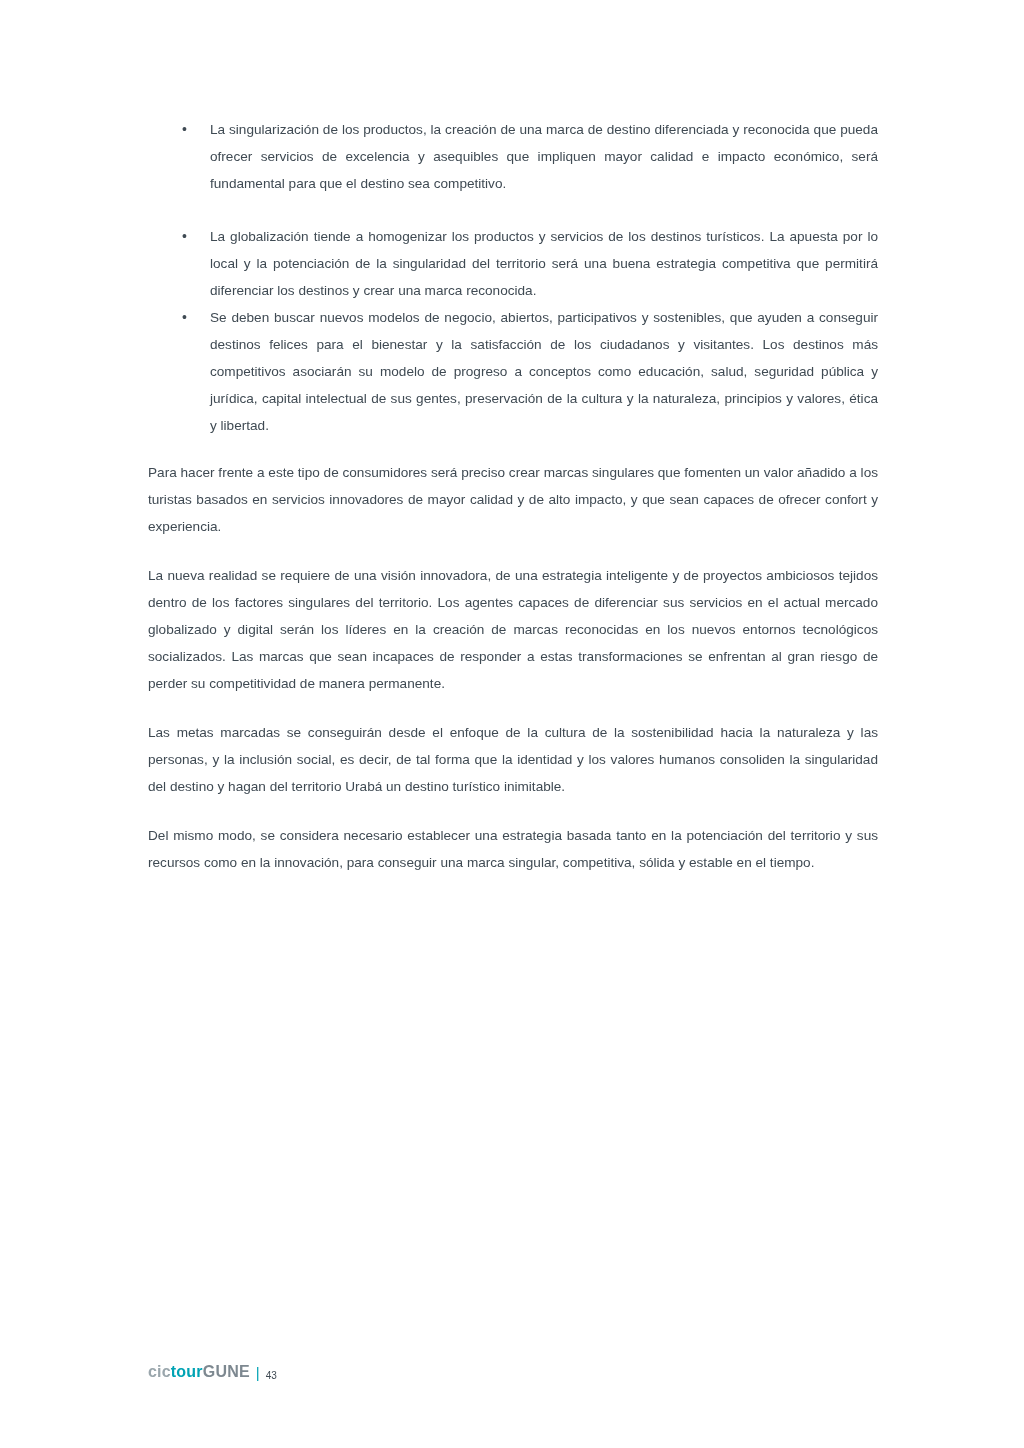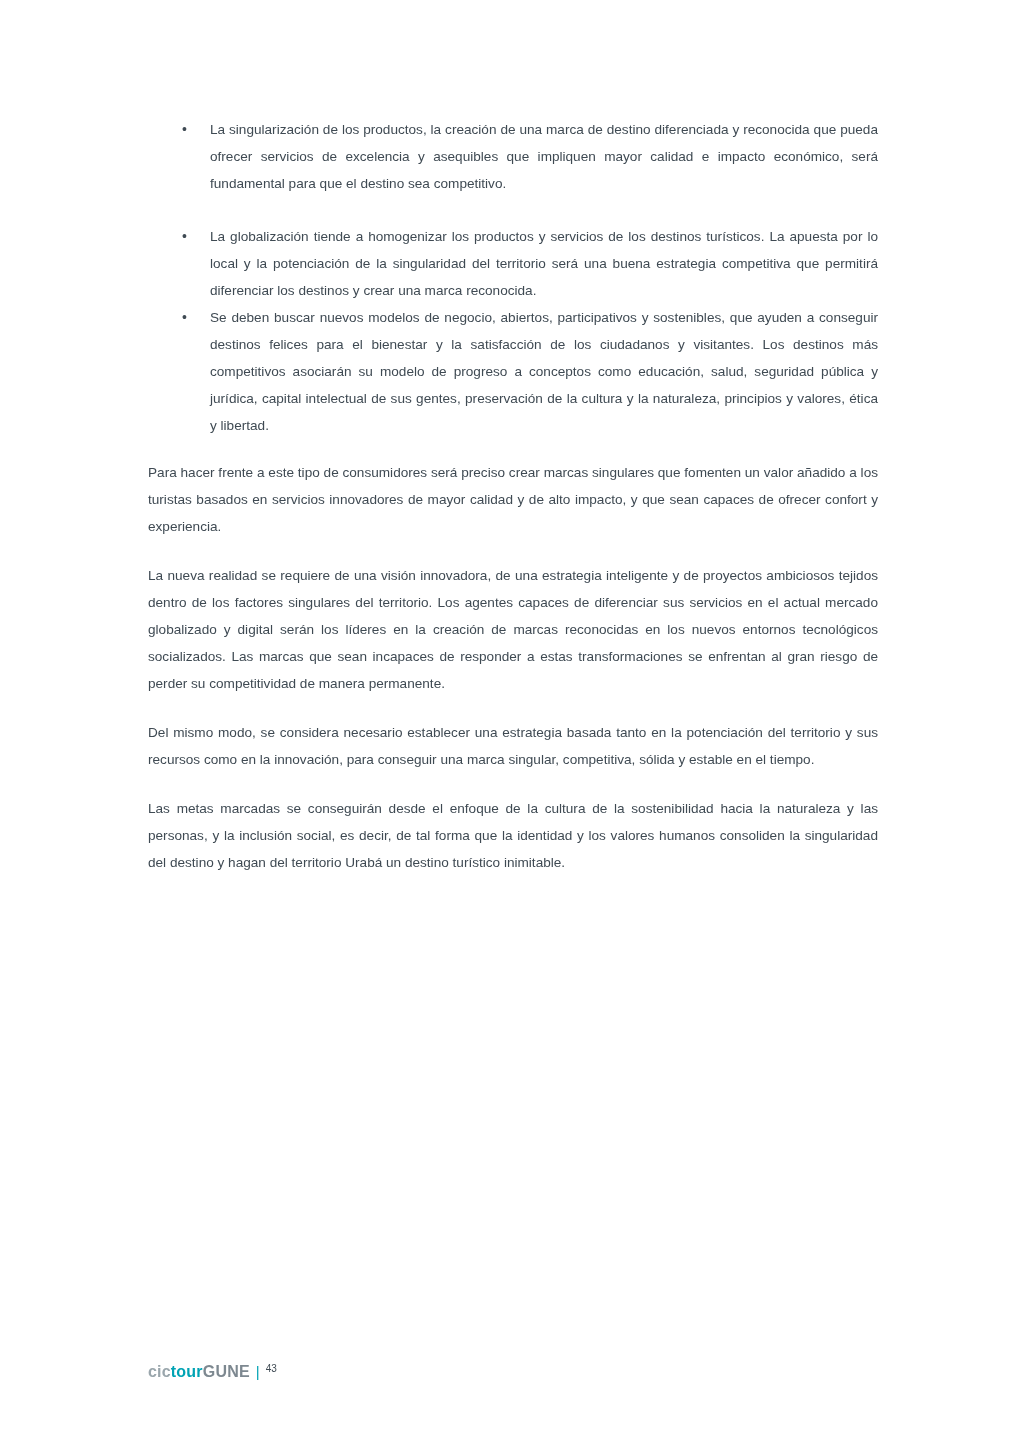--- a/index.html
+++ b/index.html
@@ -54,21 +54,21 @@
   }
   .content p {
     margin: 4px 0 22px 0;
     text-align: justify;
   }
   .footer {
     position: absolute;
     left: 148px;
     top: 1363px;
     display: flex;
-    align-items: flex-start;
+    align-items: flex-end;
     gap: 6px;
   }
   .logo {
     font-weight: bold;
     font-size: 16px;
     letter-spacing: 0.2px;
   }
   .logo .logo-cic { color: #9aa6ac; }
   .logo .logo-tour { color: #00a3b4; }
   .logo .logo-gune { color: #7d8а90; }
@@ -99,22 +99,22 @@
         <span>La globalización tiende a homogenizar los productos y servicios de los destinos turísticos. La apuesta por lo local y la potenciación de la singularidad del territorio será una buena estrategia competitiva que permitirá diferenciar los destinos y crear una marca reconocida.</span>
       </li>
       <li>
         <span class="bullet-marker">•</span>
         <span>Se deben buscar nuevos modelos de negocio, abiertos, participativos y sostenibles, que ayuden a conseguir destinos felices para el bienestar y la satisfacción de los ciudadanos y visitantes. Los destinos más competitivos asociarán su modelo de progreso a conceptos como educación, salud, seguridad pública y jurídica, capital intelectual de sus gentes, preservación de la cultura y la naturaleza, principios y valores, ética y libertad.</span>
       </li>
     </ul>
 
     <p>Para hacer frente a este tipo de consumidores será preciso crear marcas singulares que fomenten un valor añadido a los turistas basados en servicios innovadores de mayor calidad y de alto impacto, y que sean capaces de ofrecer confort y experiencia.</p>
     <p>La nueva realidad se requiere de una visión innovadora, de una estrategia inteligente y de proyectos ambiciosos tejidos dentro de los factores singulares del territorio. Los agentes capaces de diferenciar sus servicios en el actual mercado globalizado y digital serán los líderes en la creación de marcas reconocidas en los nuevos entornos tecnológicos socializados. Las marcas que sean incapaces de responder a estas transformaciones se enfrentan al gran riesgo de perder su competitividad de manera permanente.</p>
+    <p>Las metas marcadas se conseguirán desde el enfoque de la cultura de la sostenibilidad hacia la naturaleza y las personas, y la inclusión social, es decir, de tal forma que la identidad y los valores humanos consoliden la singularidad del destino y hagan del territorio Urabá un destino turístico inimitable.</p>
     <p>Del mismo modo, se considera necesario establecer una estrategia basada tanto en la potenciación del territorio y sus recursos como en la innovación, para conseguir una marca singular, competitiva, sólida y estable en el tiempo.</p>
-    <p>Las metas marcadas se conseguirán desde el enfoque de la cultura de la sostenibilidad hacia la naturaleza y las personas, y la inclusión social, es decir, de tal forma que la identidad y los valores humanos consoliden la singularidad del destino y hagan del territorio Urabá un destino turístico inimitable.</p>
 
   </div>
 
   <div class="footer">
     <span class="logo">
       <span class="logo-cic">cic</span><span class="logo-tour">tour</span><span class="logo-gune">GUNE</span>
     </span>
     <span class="separator">|</span>
     <span class="page-number">43</span>
   </div>

